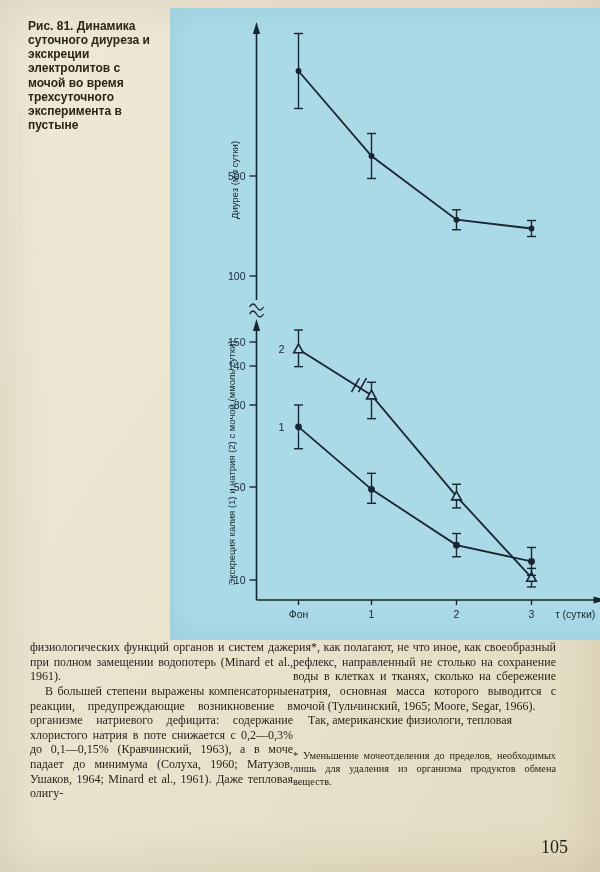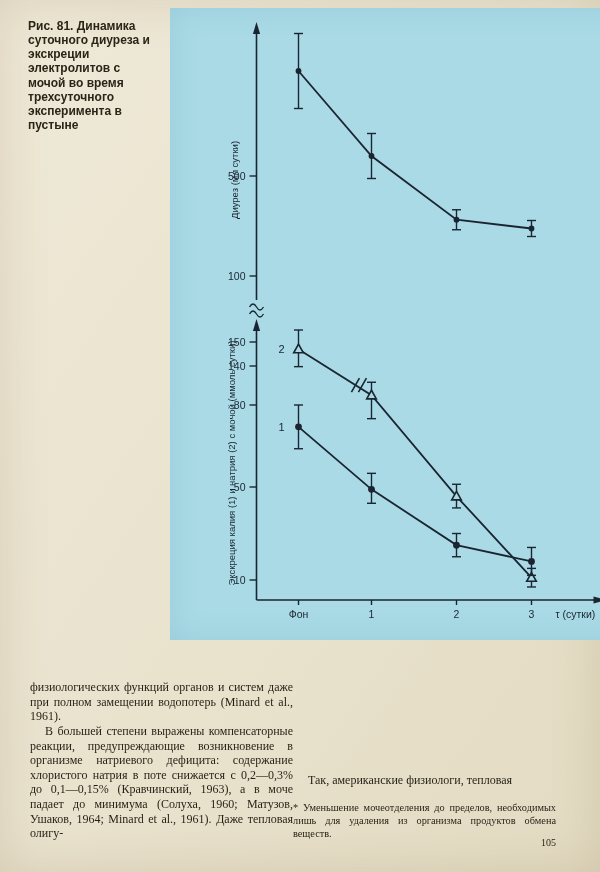--- a/index.html
+++ b/index.html
@@ -17,28 +17,28 @@
     font-size:12px; line-height:1.18; color:#2b2518;
   }
   .chart-panel {
     position:absolute; left:170px; top:8px; width:495px; height:632px;
     background:#a9dae6;
     box-shadow: inset 0 0 30px rgba(60,110,130,.12);
   }
   #chart-svg { width:100%; height:100%; display:block; }
   #chart-svg text { font-family:"Liberation Sans", sans-serif; }
   .body-text {
-    position:absolute; left:30px; top:680px; width:541px;
-    display:flex; gap:0;align-items:flex-end;
+    position:absolute; left:30px; top:640px; width:541px;
+    display:flex; gap:0;
   }
   .col { width:263px; font-size:12px; line-height:1.22; text-align:justify; color:#241f14; }
   .col p.indent { text-indent:15px; }
   .col p.noindent { text-indent:0; }
-  .footnote { margin-top:14px; font-size:10.3px; line-height:1.26; text-align:justify; }
-  .page-number { position:absolute; left:541px; top:837px; font-size:10px; color:#241f14; }
+  .footnote { margin-top:22px; font-size:10.3px; line-height:1.26; text-align:justify; }
+  .page-number { position:absolute; left:541px; top:837px; font-size:18px; color:#241f14; }
 </style>
 </head>
 <body>
 
 <div class="page">
 
   <div class="caption">Рис. 81. Динамика суточного диуреза и экскреции электролитов с мочой во время трехсуточного эксперимента в пустыне</div>
 
   <div class="chart-panel">
     <svg id="chart-svg" viewBox="0 0 412 632">
@@ -138,20 +138,21 @@
         </g>
       </svg>
   </div>
 
   <div class="body-text">
     <div class="col">
       <p class="noindent">физиологических функций органов и систем даже при полном замещении водопотерь (Minard et al., 1961).</p>
       <p class="indent">В большей степени выражены компенсаторные реакции, предупреждающие возникновение в организме натриевого дефицита: содержание хлористого натрия в поте снижается с 0,2—0,3% до 0,1—0,15% (Кравчинский, 1963), а в моче падает до минимума (Солуха, 1960; Матузов, Ушаков, 1964; Minard et al., 1961). Даже тепловая олигу-</p>
     </div>
     <div class="col">
+      <p class="noindent">рия*, как полагают, не что иное, как своеобразный рефлекс, направленный не столько на сохранение воды в клетках и тканях, сколько на сбережение натрия, основная масса которого выводится с мочой (Тульчинский, 1965; Moore, Segar, 1966).</p>
       <p class="indent">Так, американские физиологи, тепловая</p>
       <p class="footnote">* Уменьшение мочеотделения до пределов, необходимых лишь для удаления из организма продуктов обмена веществ.</p>
     </div>
   </div>
 
   <div class="page-number">105</div>
 
 </div>
 
 </body></html>

